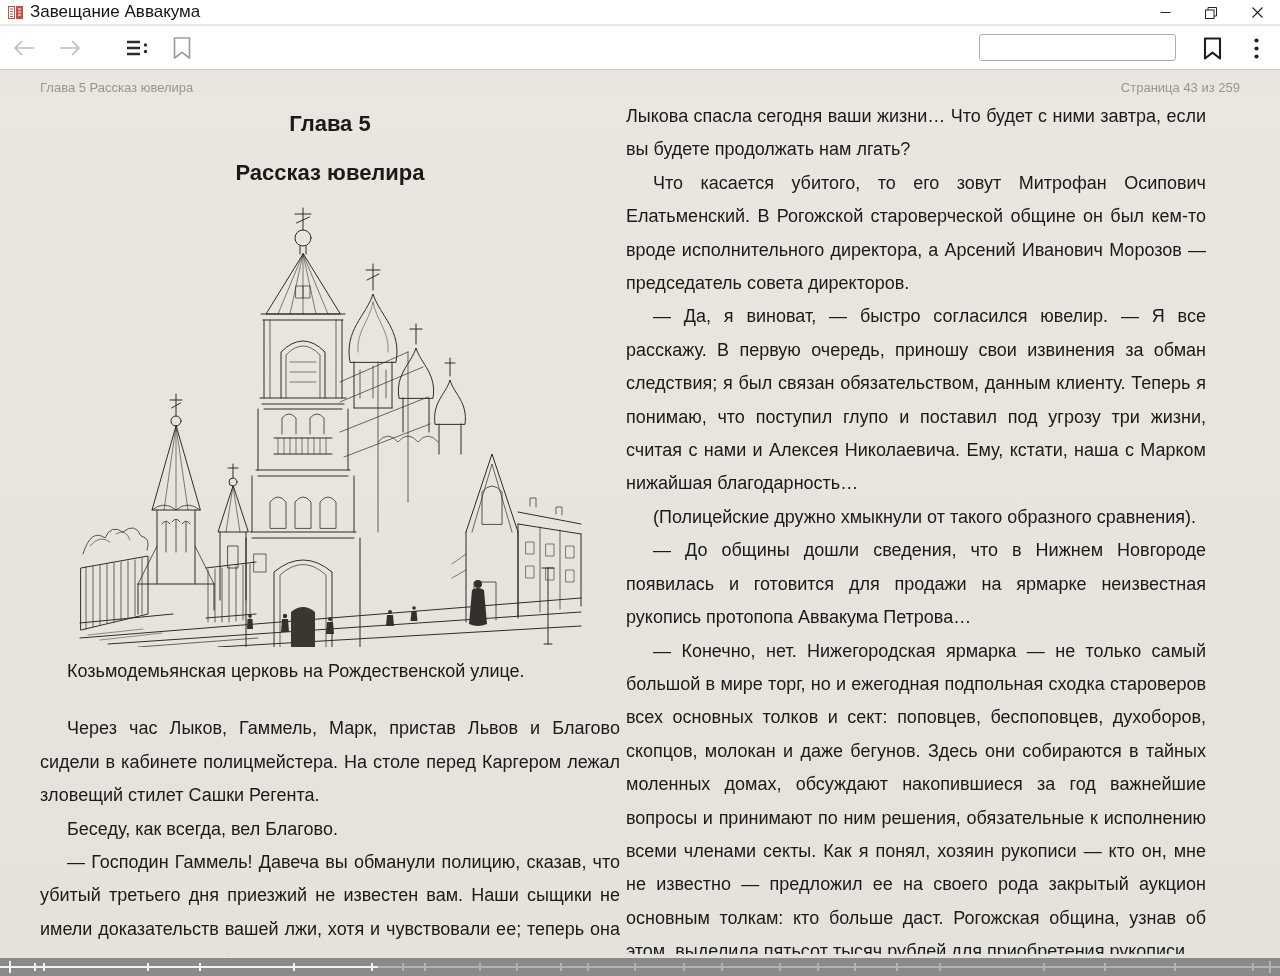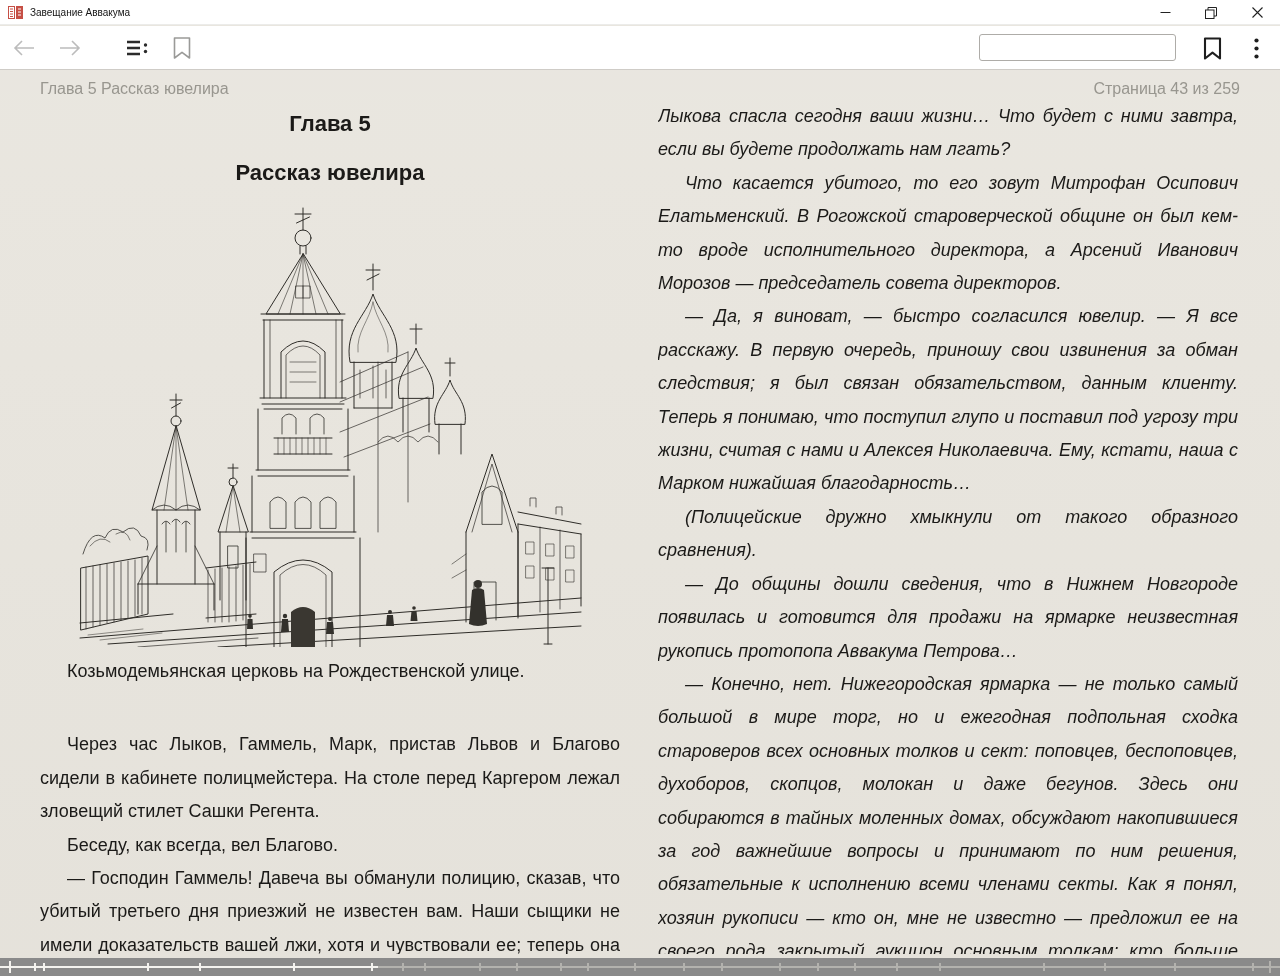--- a/index.html
+++ b/index.html
@@ -9,48 +9,48 @@
   *{box-sizing:border-box;}
   html,body{margin:0;padding:0;}
   body{
     width:1280px;height:976px;position:relative;overflow:hidden;
     font-family:"Liberation Sans",sans-serif;background:var(--paper);
   }
   
   .titlebar{position:absolute;top:0;left:0;right:0;height:25px;background:var(--chrome);
     border-bottom:1px solid #ececea;display:flex;align-items:center;z-index:5;}
   .app-icon{margin:0 7px 0 8px;display:flex;}
-  .title-text{font-size:10px;color:#141414;}
+  .title-text{font-size:17px;color:#141414;}
   .win-controls{position:absolute;right:0;top:0;height:25px;display:flex;}
   .win-btn{width:46px;height:25px;display:flex;align-items:center;justify-content:center;cursor:default;}
   
   .toolbar{position:absolute;top:26px;left:0;right:0;height:44px;background:var(--chrome);
     border-bottom:1px solid var(--divider);z-index:4;}
   .tb-btn{position:absolute;top:6px;width:32px;height:32px;display:flex;align-items:center;justify-content:center;}
   .tb-back{left:8px;} .tb-fwd{left:54px;} .tb-toc{left:122px;} .tb-bmo{left:166px;}
   .searchbox{position:absolute;right:104px;top:8px;width:197px;height:27px;background:#fff;
     border:1px solid #aeaca8;border-radius:3px;display:flex;align-items:center;padding:0 6px;}
   .searchbox input{border:none;outline:none;flex:1;font-size:13px;font-family:"Liberation Sans",sans-serif;background:transparent;color:#222;}
   .tb-bm{right:52px;left:auto;} .tb-menu{right:8px;left:auto;}
   
   .reading{position:absolute;top:70px;left:0;right:0;bottom:18px;
     background:var(--paper);
     background-image:linear-gradient(0deg, rgba(120,115,100,0.035) 0%, rgba(255,255,255,0.02) 100%);}
   .page-header{position:absolute;top:10px;left:40px;right:40px;display:flex;justify-content:space-between;
-    font-size:16px;color:var(--muted);}
+    font-size:13px;color:var(--muted);}
   .col{position:absolute;top:30px;width:580px;height:calc(100% - 34px);overflow:hidden;
     font-size:18px;line-height:33.4px;text-align:justify;color:var(--ink);}
-  .col-left{left:40px;} .col-right{left:658px;font-style:italic;}
+  .col-left{left:40px;} .col-right{left:626px;}
   .chapter-h{text-align:center;font-weight:bold;font-size:22px;line-height:28px;margin:0;}
   .ch-num{margin-top:10px;text-align:center;} .ch-title{margin-top:21px;}
   figure{margin:15px auto 0;width:505px;padding:0;}
   .para{margin:0;text-indent:27px;}
   .para.no-indent{text-indent:0;}
   .caption{margin-top:8px;}
-  .first-body{margin-top:40px;}
+  .first-body{margin-top:24px;}
   
   .scrubber{position:absolute;bottom:0;left:0;right:0;height:18px;background:var(--scrub-bg);cursor:pointer;}
   .sline{position:absolute;top:8px;left:0;width:100%;height:2px;background:var(--scrub-unread);}
   .sline-read{position:absolute;top:8px;left:0;height:2px;background:var(--scrub-read);}
   .tick{position:absolute;top:5px;width:2px;height:8px;background:var(--scrub-unread);transform:translateX(-1px);}
   .tick.read{background:var(--scrub-read);}
   .tick.cap{top:3px;height:12px;}
   svg{display:block;}
 </style>
 </head>

